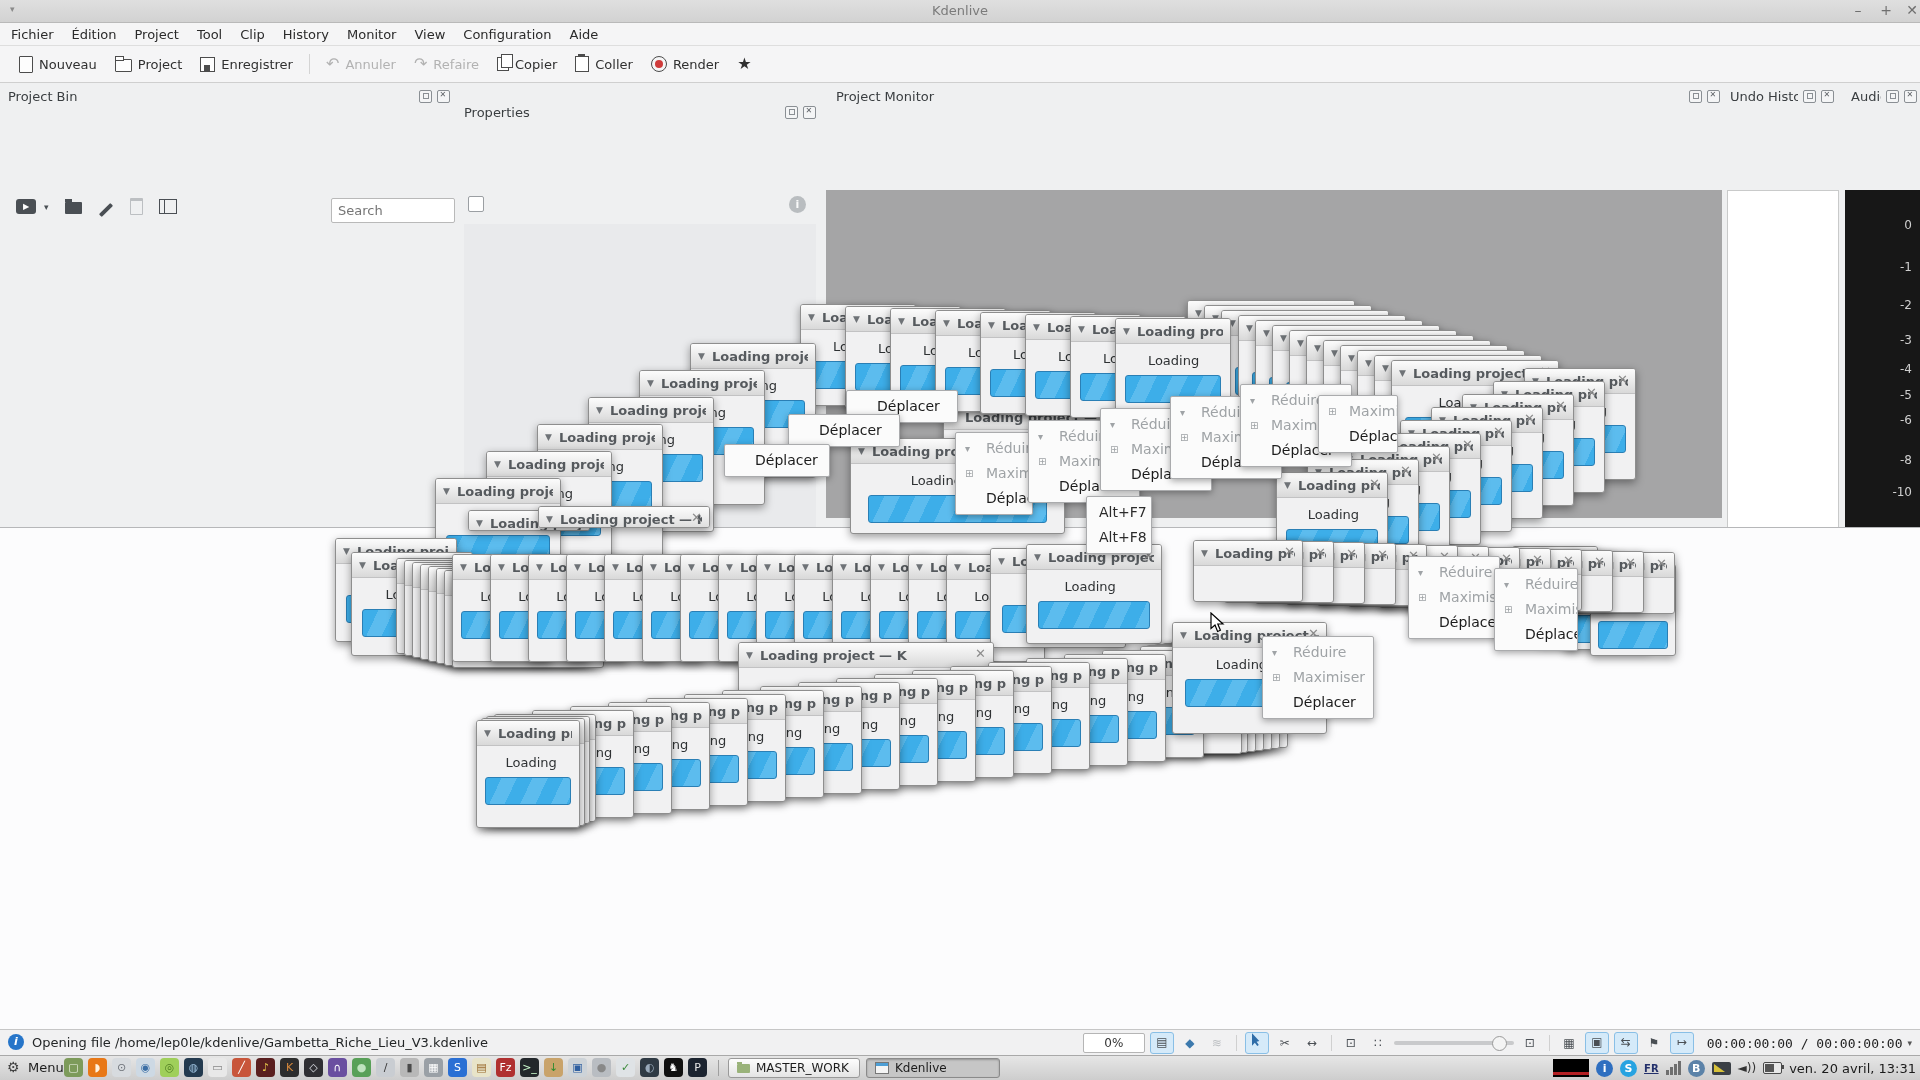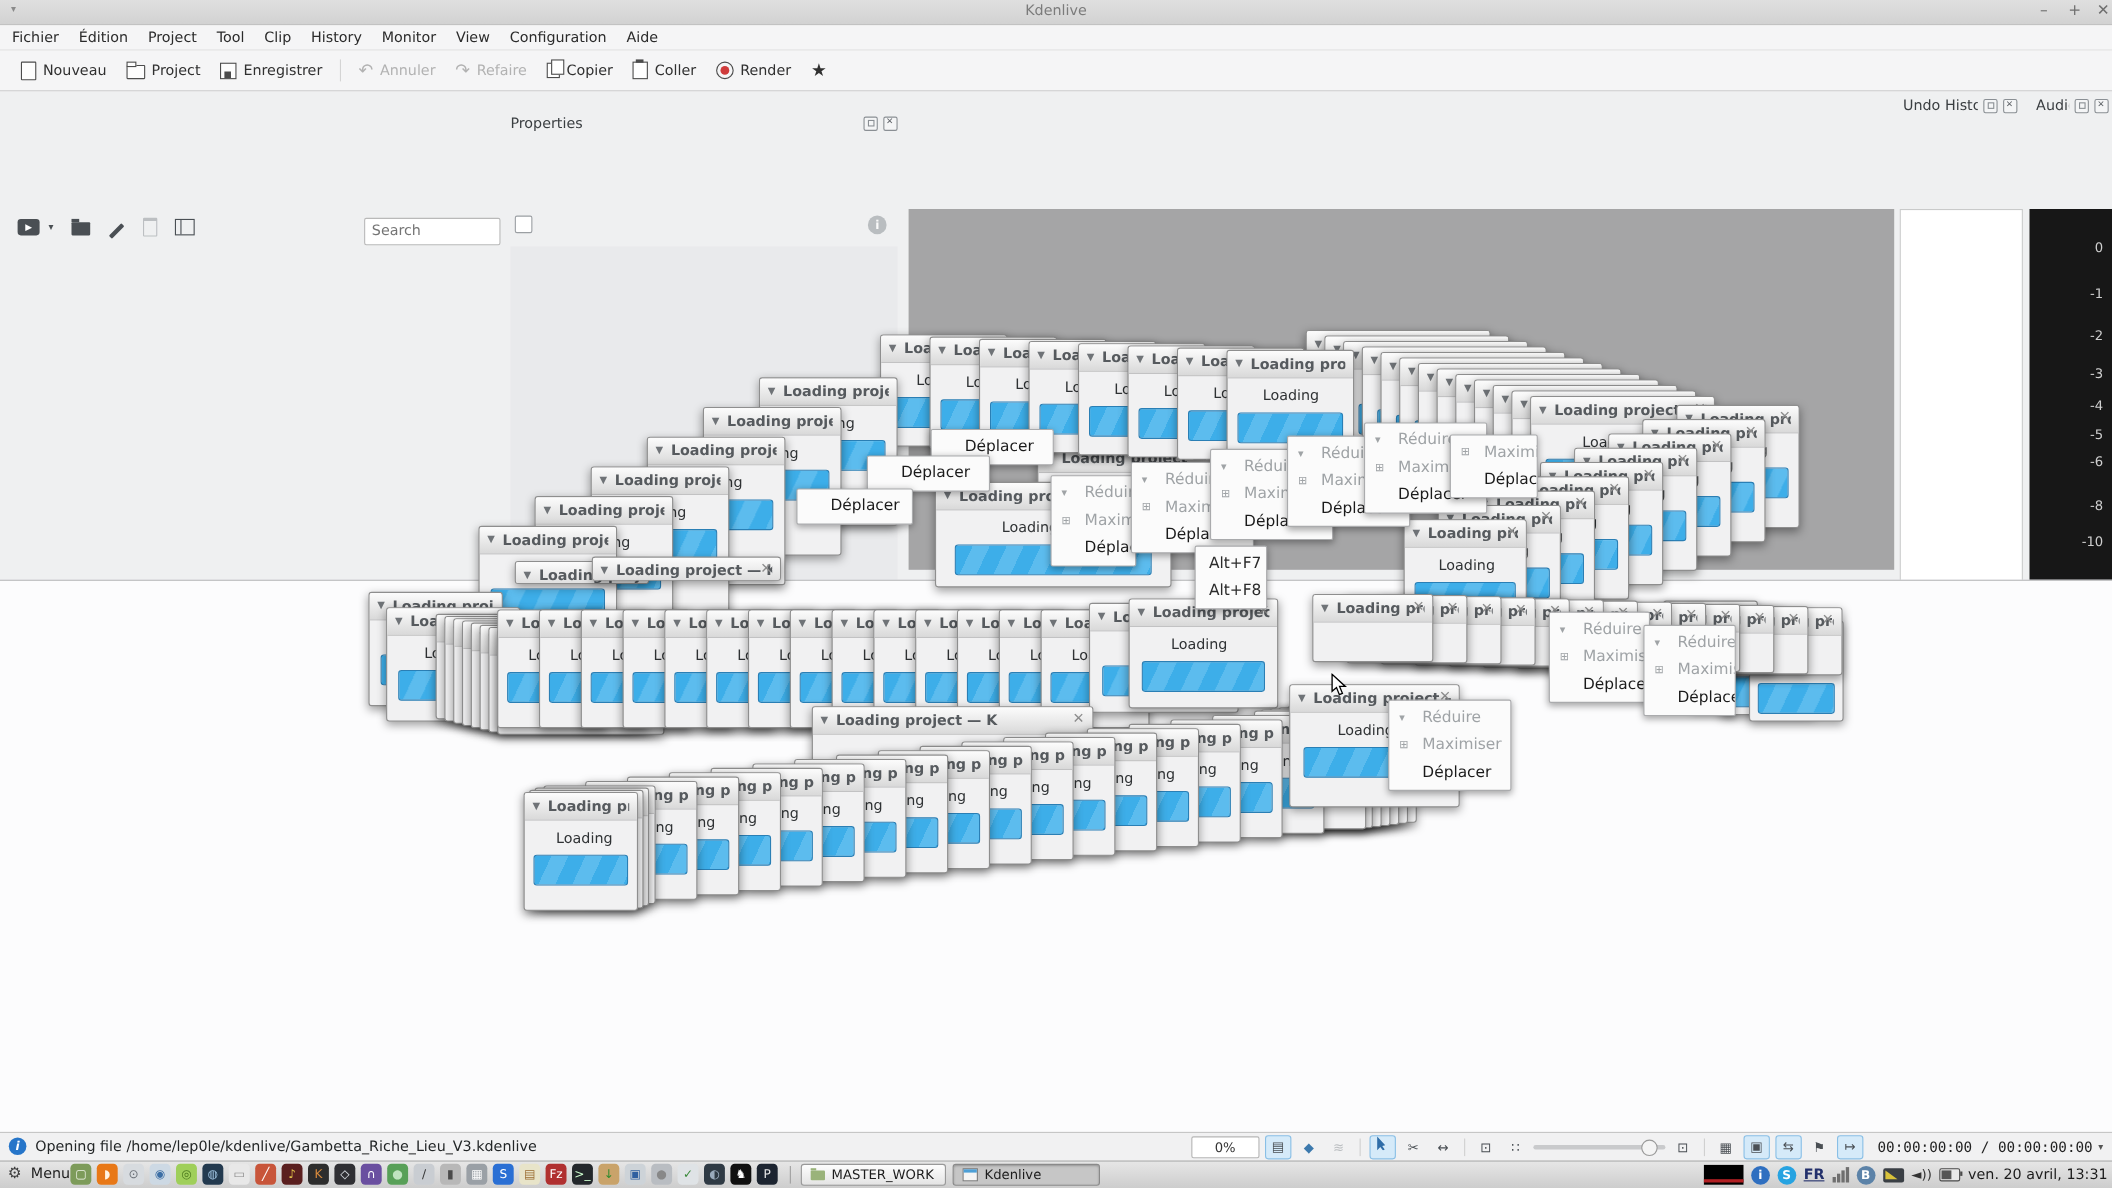--- a/index.html
+++ b/index.html
@@ -119,21 +119,21 @@
       background:linear-gradient(#fdfdfd,#e4e4e4);display:flex;align-items:center;gap:6px;padding:0 8px;font-size:12px;color:#1c1c1c;box-sizing:border-box;}
   .task-btn.active{background:#c6c6c6;border-color:#8a8a8a;box-shadow:inset 0 1px 2px rgba(0,0,0,.25);}
   .tk-folder{width:13px;height:9px;background:#9ab37a;border-radius:1px;position:relative;}
   .tk-folder::before{content:"";position:absolute;left:0;top:-2px;width:5px;height:2px;background:#9ab37a;}
   .tk-kden{width:12px;height:10px;background:#f4f4f4;border:1px solid #777;position:relative;}
   .tk-kden::before{content:"";position:absolute;left:0;right:0;top:0;height:3px;background:#4d9fd6;}
   .tray{position:absolute;right:4px;top:2px;height:20px;display:flex;align-items:center;gap:7px;}
   .tray-widget{width:36px;height:18px;background:#000;position:relative;}
   .tray-widget::after{content:"";position:absolute;left:0;right:0;bottom:2px;height:3px;background:#b32024;}
   .tray-circ{width:17px;height:17px;border-radius:50%;color:#fff;font-size:11px;font-weight:bold;text-align:center;line-height:17px;}
-  .tray-fr{font-weight:bold;color:#23306b;font-size:13px;text-decoration:underline;}
+  .tray-fr{font-weight:bold;color:#23306b;font-size:10px;text-decoration:underline;}
   .bars{display:flex;align-items:flex-end;gap:1px;height:14px;}
   .bars i{display:block;width:3px;background:#6f6f6f;}
   .tray-display{width:19px;height:13px;background:#3a3f45;border-radius:2px;position:relative;}
   .tray-display::after{content:"";position:absolute;left:2px;top:2px;width:0;height:0;border-left:11px solid #d8c23a;border-top:8px solid transparent;}
   .tray-vol{font-size:12px;color:#333;}
   .tray-batt{width:17px;height:10px;border:1px solid #4a4a4a;border-radius:2px;position:relative;background:#e8e8e8;}
   .tray-batt::before{content:"";position:absolute;left:1px;top:1px;bottom:1px;width:9px;background:#555;}
   .tray-batt::after{content:"";position:absolute;right:-3px;top:2px;width:2px;height:4px;background:#4a4a4a;}
   .tray-clock{font-size:13px;color:#1b1b1b;white-space:nowrap;}
 </style>
@@ -195,39 +195,49 @@
       <div class="titem">
         <div class="ti ti-render"></div>
         <div class="tlabel">Render</div>
       </div>
       <div class="titem">
         <div class="tglyph">★</div>
       </div>
     </div>
 
   <div class="dock">
+    <div class="phead" style="left:8px;top:2px;width:442px">
+      <span class="ptitle">Project Bin</span>
+      <span class="pic float"></span>
+      <span class="pic close"></span>
+    </div>
     <div class="pbtools" id="pbtools">
         <div class="pbi pbi-clip">▶</div>
         <div class="pbi-caret">▾</div>
         <div class="pbi pbi-folder"></div>
         <div class="pbi pbi-pencil"></div>
         <div class="pbi pbi-trash"></div>
         <div class="pbi pbi-layout"></div>
       </div>
     <input class="searchbox" placeholder="Search" style="">
 
     <div class="phead" style="left:464px;top:18px;width:352px">
       <span class="ptitle">Properties</span>
       <span class="pic float"></span>
       <span class="pic close"></span>
     </div>
     <div class="props-strip"></div>
     <div class="props-check"></div>
     <div class="props-info">i</div>
 
+    <div class="phead" style="left:836px;top:2px;width:884px">
+      <span class="ptitle">Project Monitor</span>
+      <span class="pic float"></span>
+      <span class="pic close"></span>
+    </div>
     <div class="mon-video"></div>
     <div class="mon-ctrl"></div>
 
     <div class="phead" style="left:1730px;top:2px;width:104px">
       <span class="ptitle">Undo History</span>
       <span class="pic float"></span>
       <span class="pic close"></span>
     </div>
     <div class="undo-box"></div>
 

